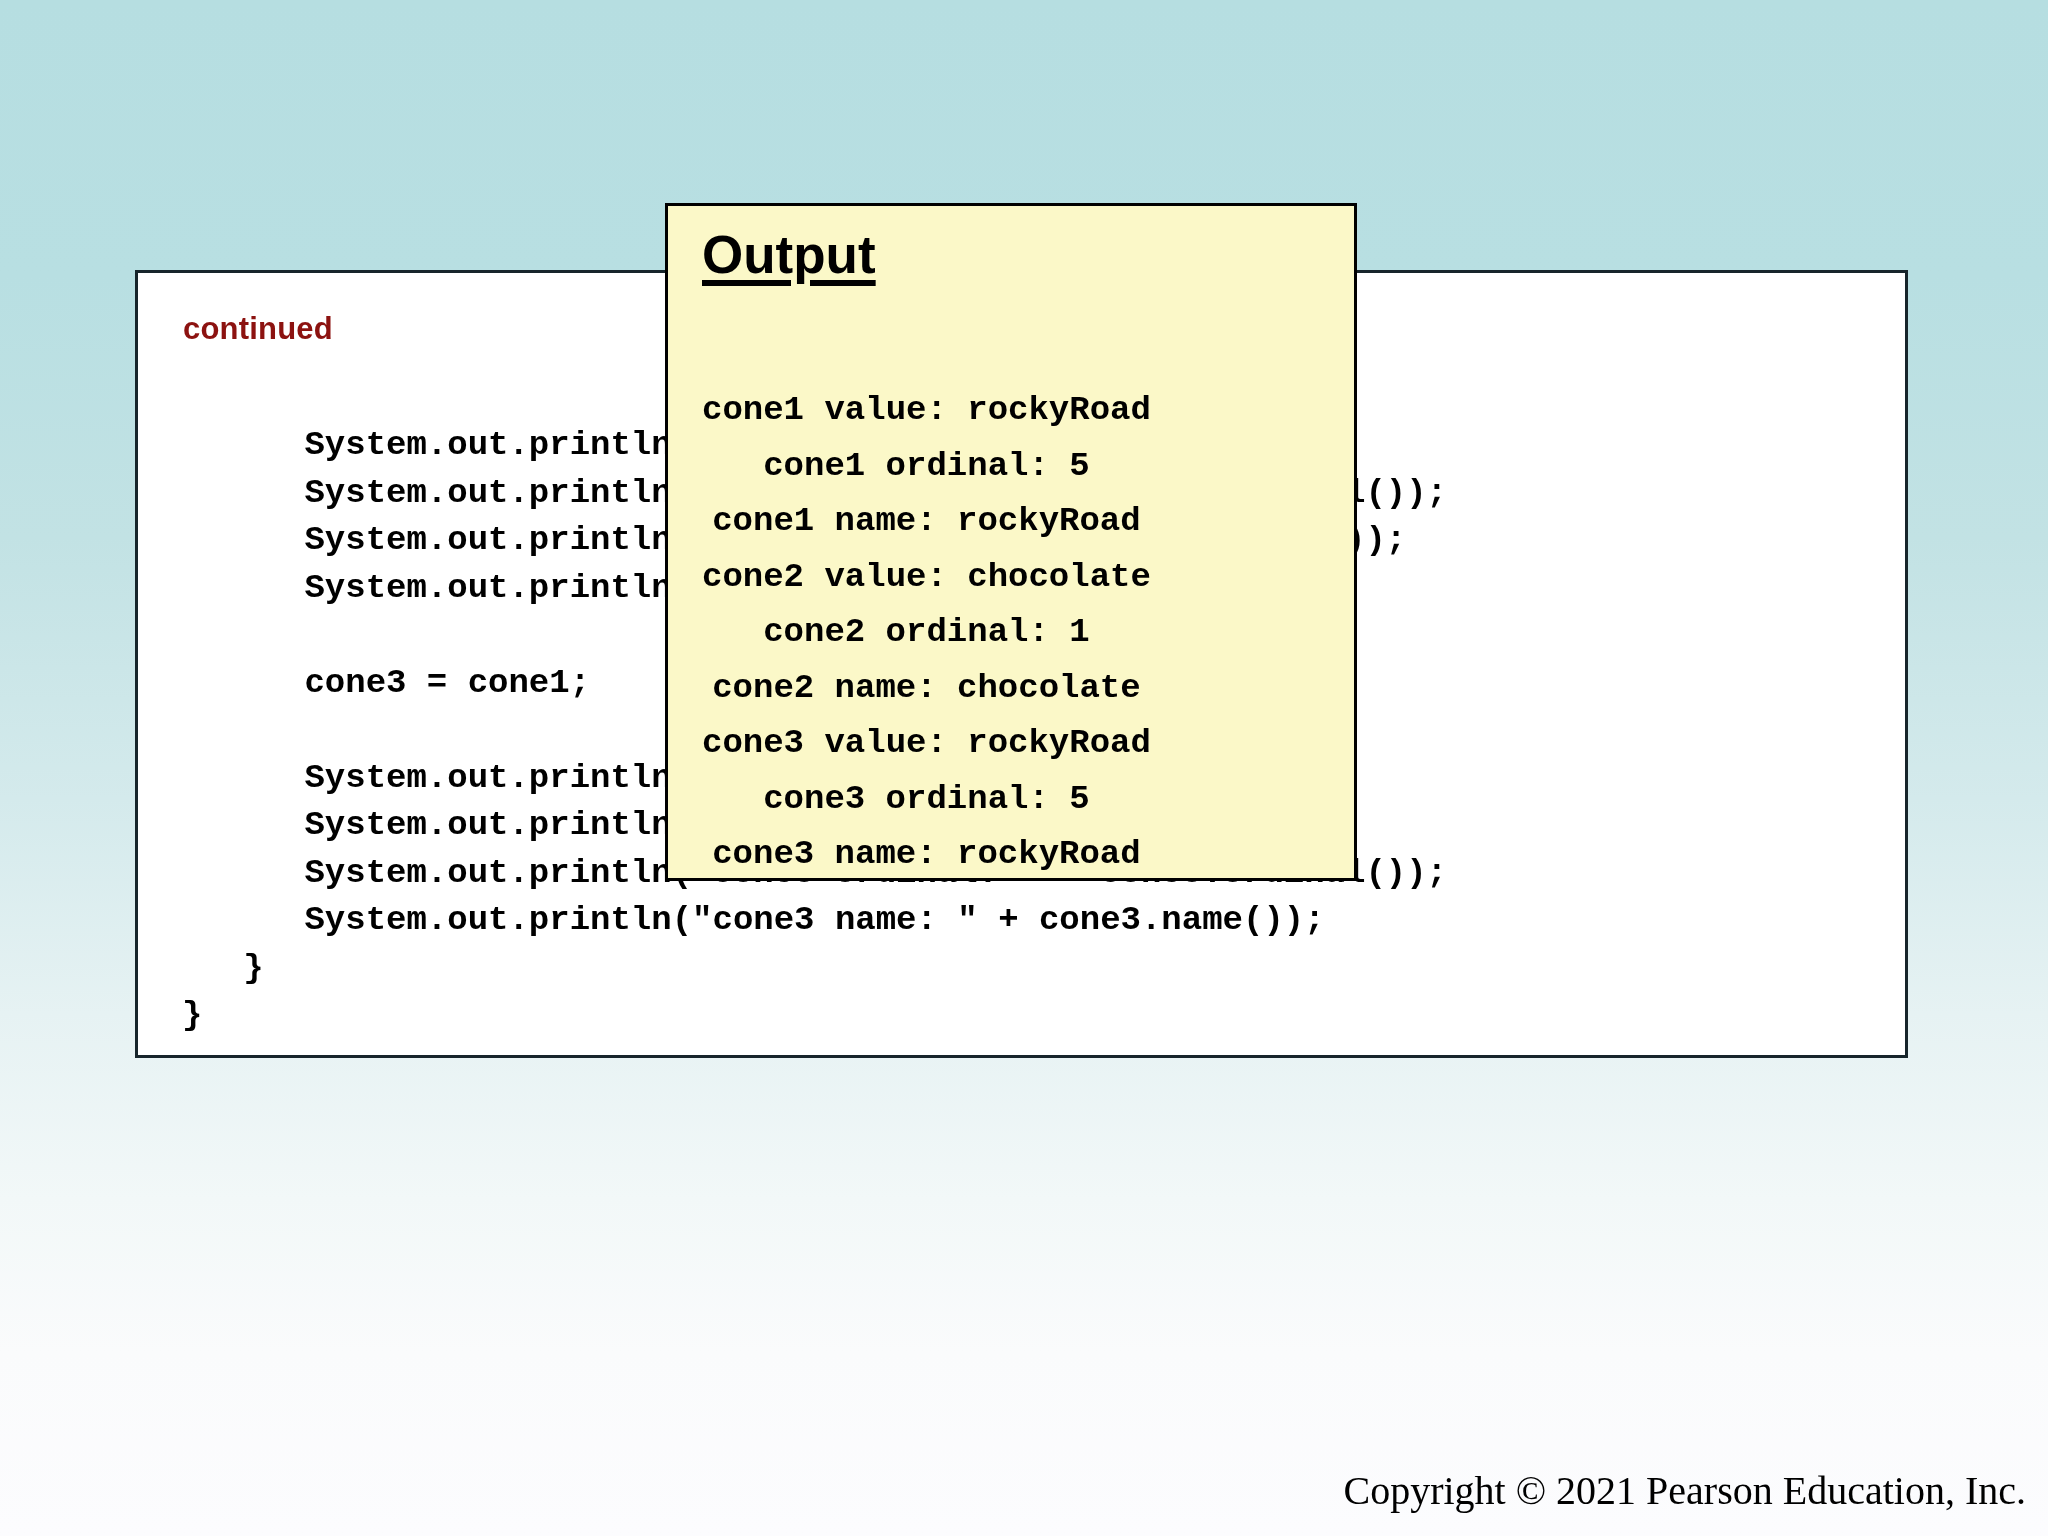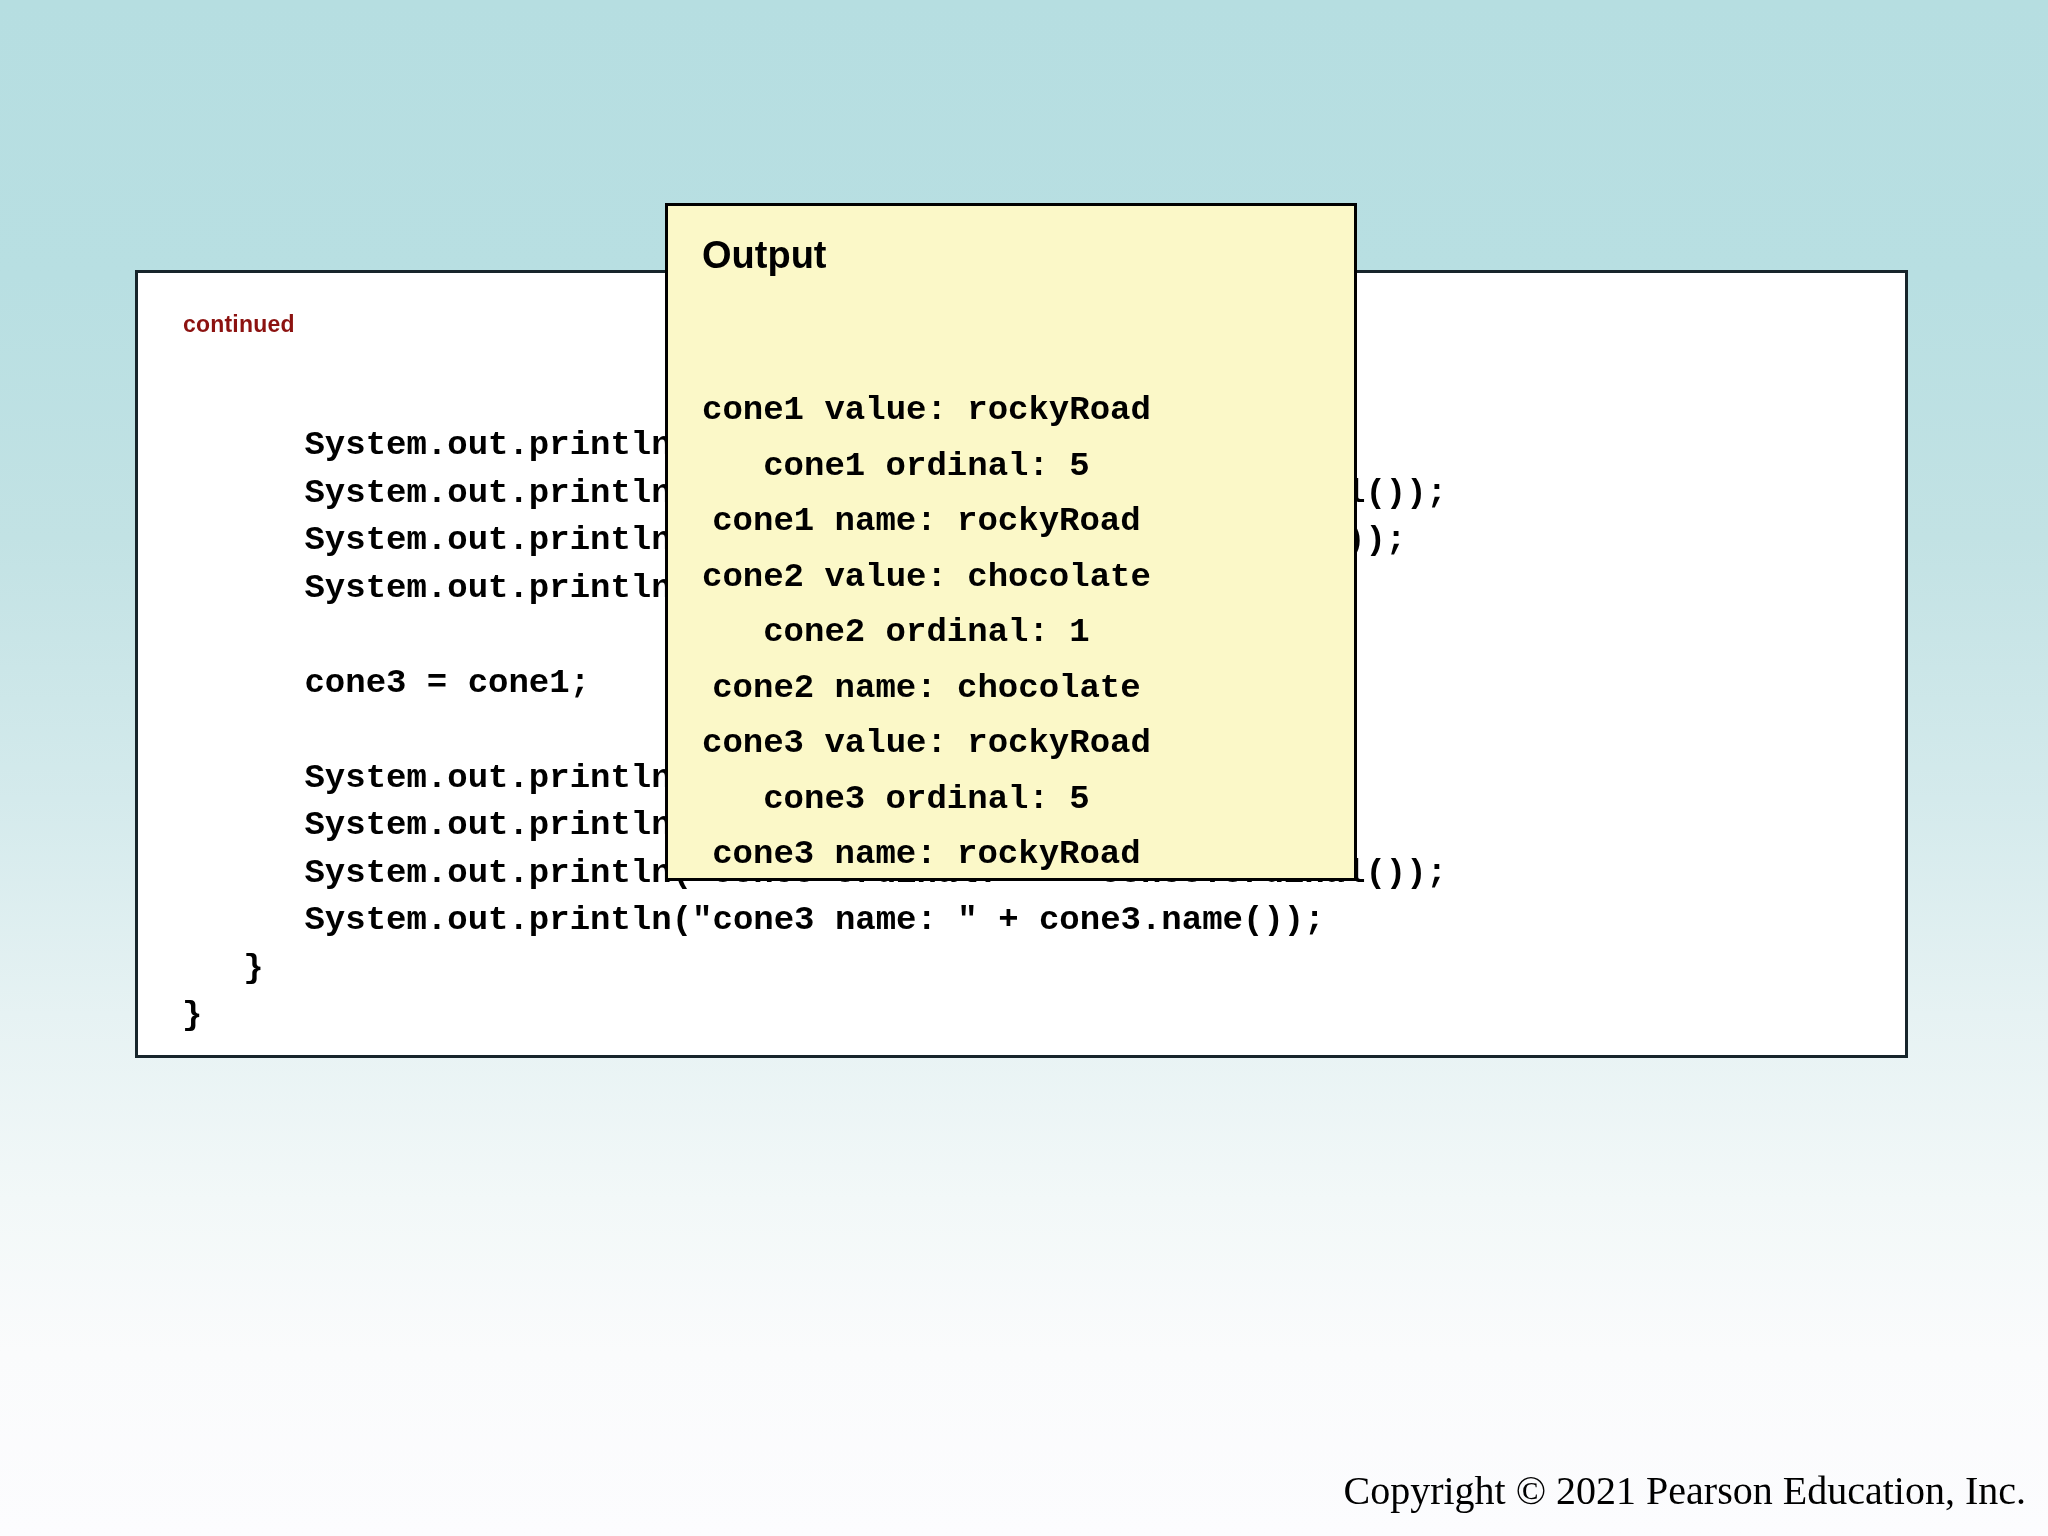--- a/index.html
+++ b/index.html
@@ -37,21 +37,21 @@
     background: #ffffff;
     border: 3px solid #17252b;
     box-sizing: border-box;
   }
   #continued-label {
     position: absolute;
     left: 45px;
     top: 38px;
     font-family: "Liberation Sans", sans-serif;
     font-weight: bold;
-    font-size: 23px;
+    font-size: 31px;
     color: #8c1210;
     letter-spacing: 0.2px;
     white-space: pre;
     text-align: right;
   }
   #code-block {
     position: absolute;
     left: 44px;
     top: 115px;
     font-family: "Liberation Mono", "DejaVu Sans Mono", monospace;
@@ -73,23 +73,24 @@
     background: #fbf8c8;
     border: 3px solid #000000;
     box-sizing: border-box;
   }
   #output-title {
     position: absolute;
     left: 34px;
     top: 17px;
     font-family: "Liberation Sans", sans-serif;
     font-weight: bold;
-    font-size: 38px;
+    font-size: 53px;
     line-height: 64px;
     color: #000000;
+    text-decoration: underline;
     text-underline-offset: 7px;
     text-decoration-thickness: 6px;
     white-space: pre;
   }
   #output-lines {
     position: absolute;
     left: 34px;
     top: 143px;
     font-family: "Liberation Mono", "DejaVu Sans Mono", monospace;
     font-weight: bold;

